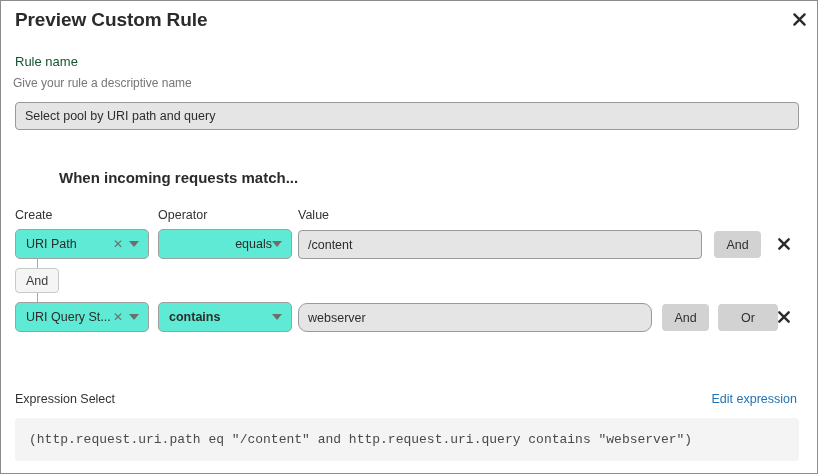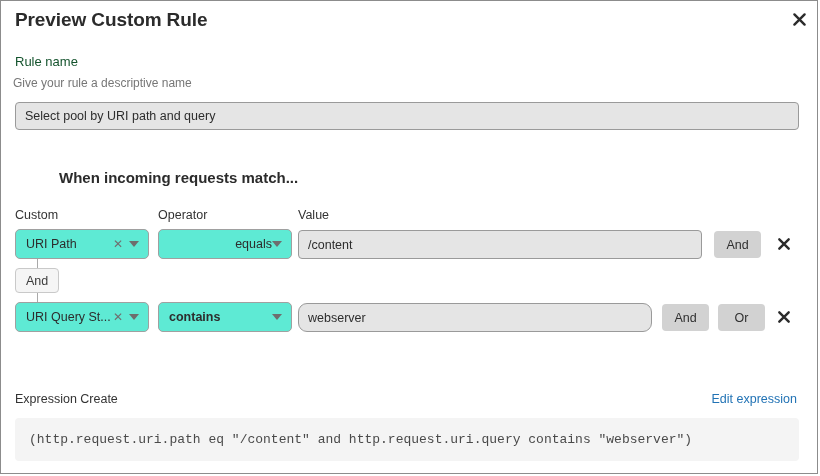--- a/index.html
+++ b/index.html
@@ -241,21 +241,21 @@
       <path d="M2.4 2.4 L12.6 12.6 M12.6 2.4 L2.4 12.6" stroke="#2b2b2b" stroke-width="2.4" stroke-linecap="round"></path>
     </svg>
   </button>
 
   <div class="field-label" style="left:14px; top:53px;">Rule name</div>
   <div class="field-sublabel" style="left:12px; top:75px;">Give your rule a descriptive name</div>
   <input id="rule-name-input" class="text-input" type="text" value="Select pool by URI path and query" style="">
 
   <div class="section-heading">When incoming requests match...</div>
 
-  <div class="col-head c1">Custom</div>
+  <div class="col-head c1">Create</div>
   <div class="col-head c2">Operator</div>
   <div class="col-head c3">Value</div>
 
   <div class="select-box" style="left:14px; top:228px; width:134px;">
     <span class="select-value">URI Path</span>
     <span class="clear-x">✕</span>
     <span class="caret"></span>
   </div>
 
   <div class="select-box" style="left:157px; top:228px; width:134px;text-align:right;">
@@ -285,27 +285,27 @@
 
   <div class="select-box" style="left:157px; top:301px; width:134px;font-weight:bold;">
     <span class="select-value">contains</span>
     <span class="caret"></span>
   </div>
 
   <input class="text-input" type="text" style="left: 297px; top: 302px; width: 354px; height: 29px; border-radius: 9px;" value="webserver">
 
   <button class="logic-btn" style="left:661px; top:303px; width:47px;">And</button>
 
-  <button class="logic-btn" style="left:717px; top:303px; width:47px;">Or</button>
+  <button class="logic-btn" style="left:717px; top:303px; width:60px;">Or</button>
 
   <button class="del-btn" style="left:773px; top:306px;">
     <svg width="14" height="14" viewBox="0 0 14 14">
       <path d="M2.3 2.3 L11.7 11.7 M11.7 2.3 L2.3 11.7" stroke="#2b2b2b" stroke-width="2.4" stroke-linecap="round"></path>
     </svg>
   </button>
 
-  <div class="preview-label">Expression Create</div>
+  <div class="preview-label">Expression Select</div>
   <a class="edit-expr">Edit expression</a>
   <div class="code-box">
     <span class="code-text">(http.request.uri.path eq "/content" and http.request.uri.query contains "webserver")</span>
   </div>
 
 </div>
 
 </body></html>

